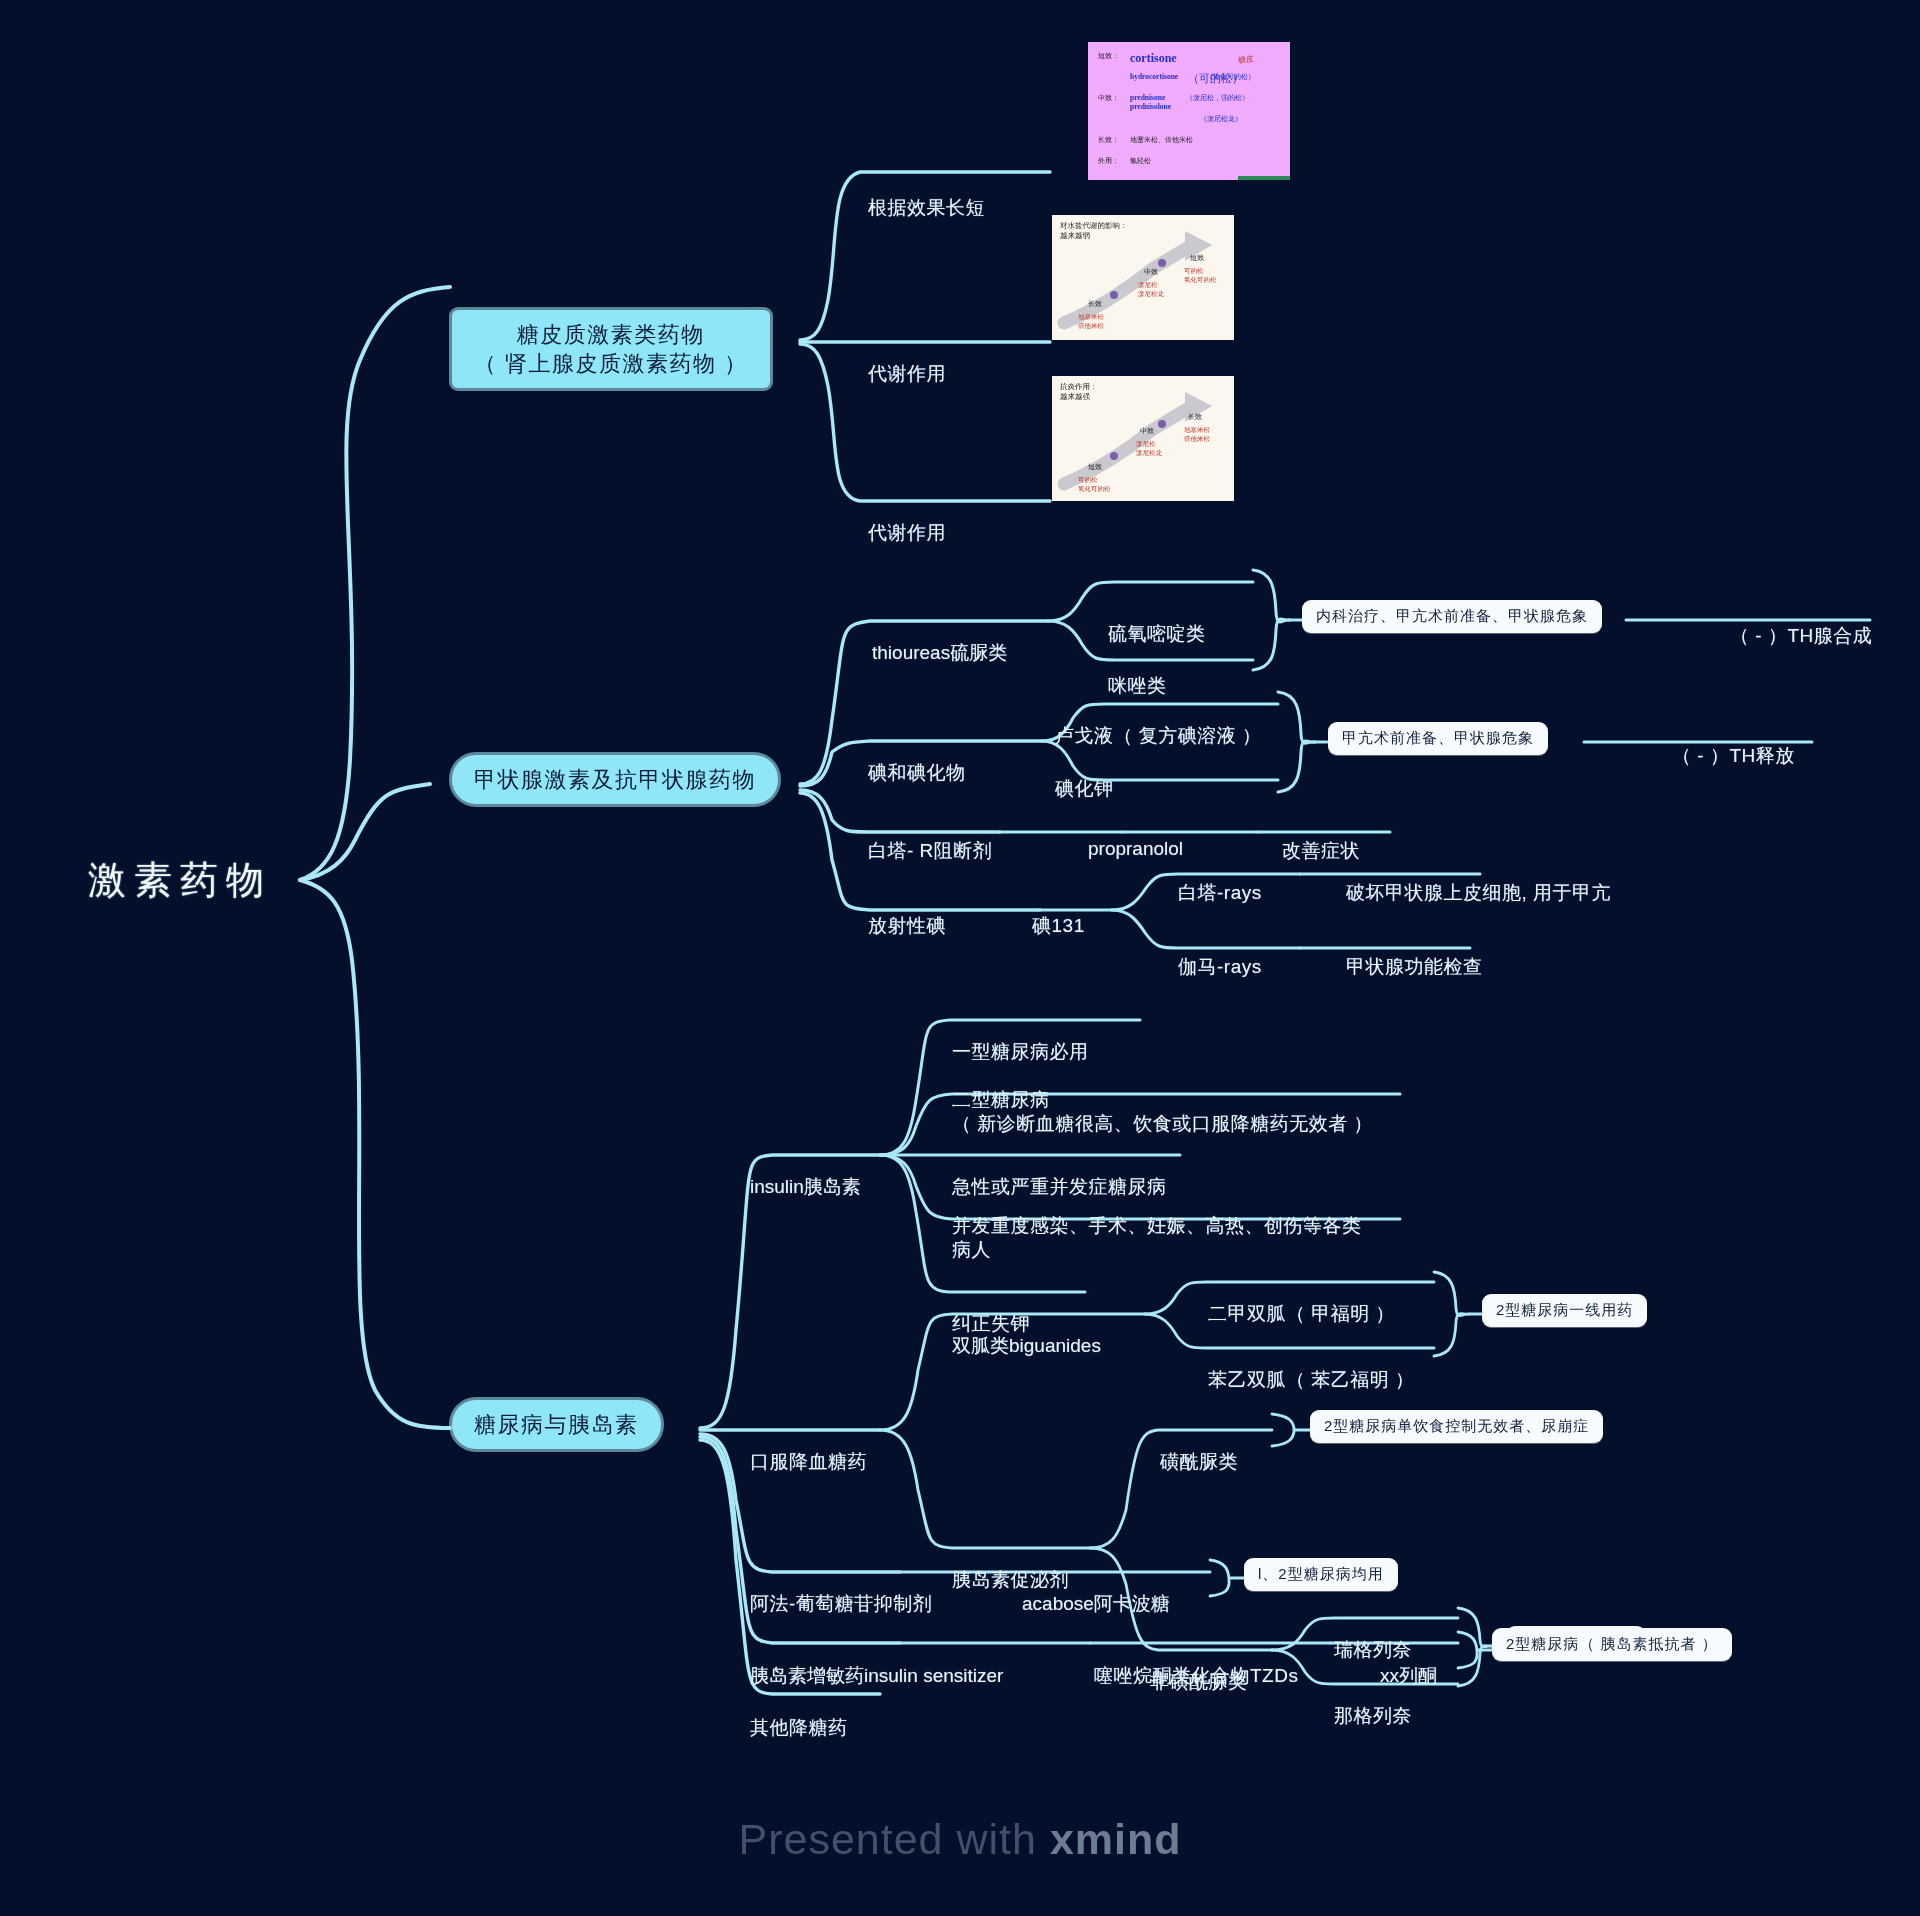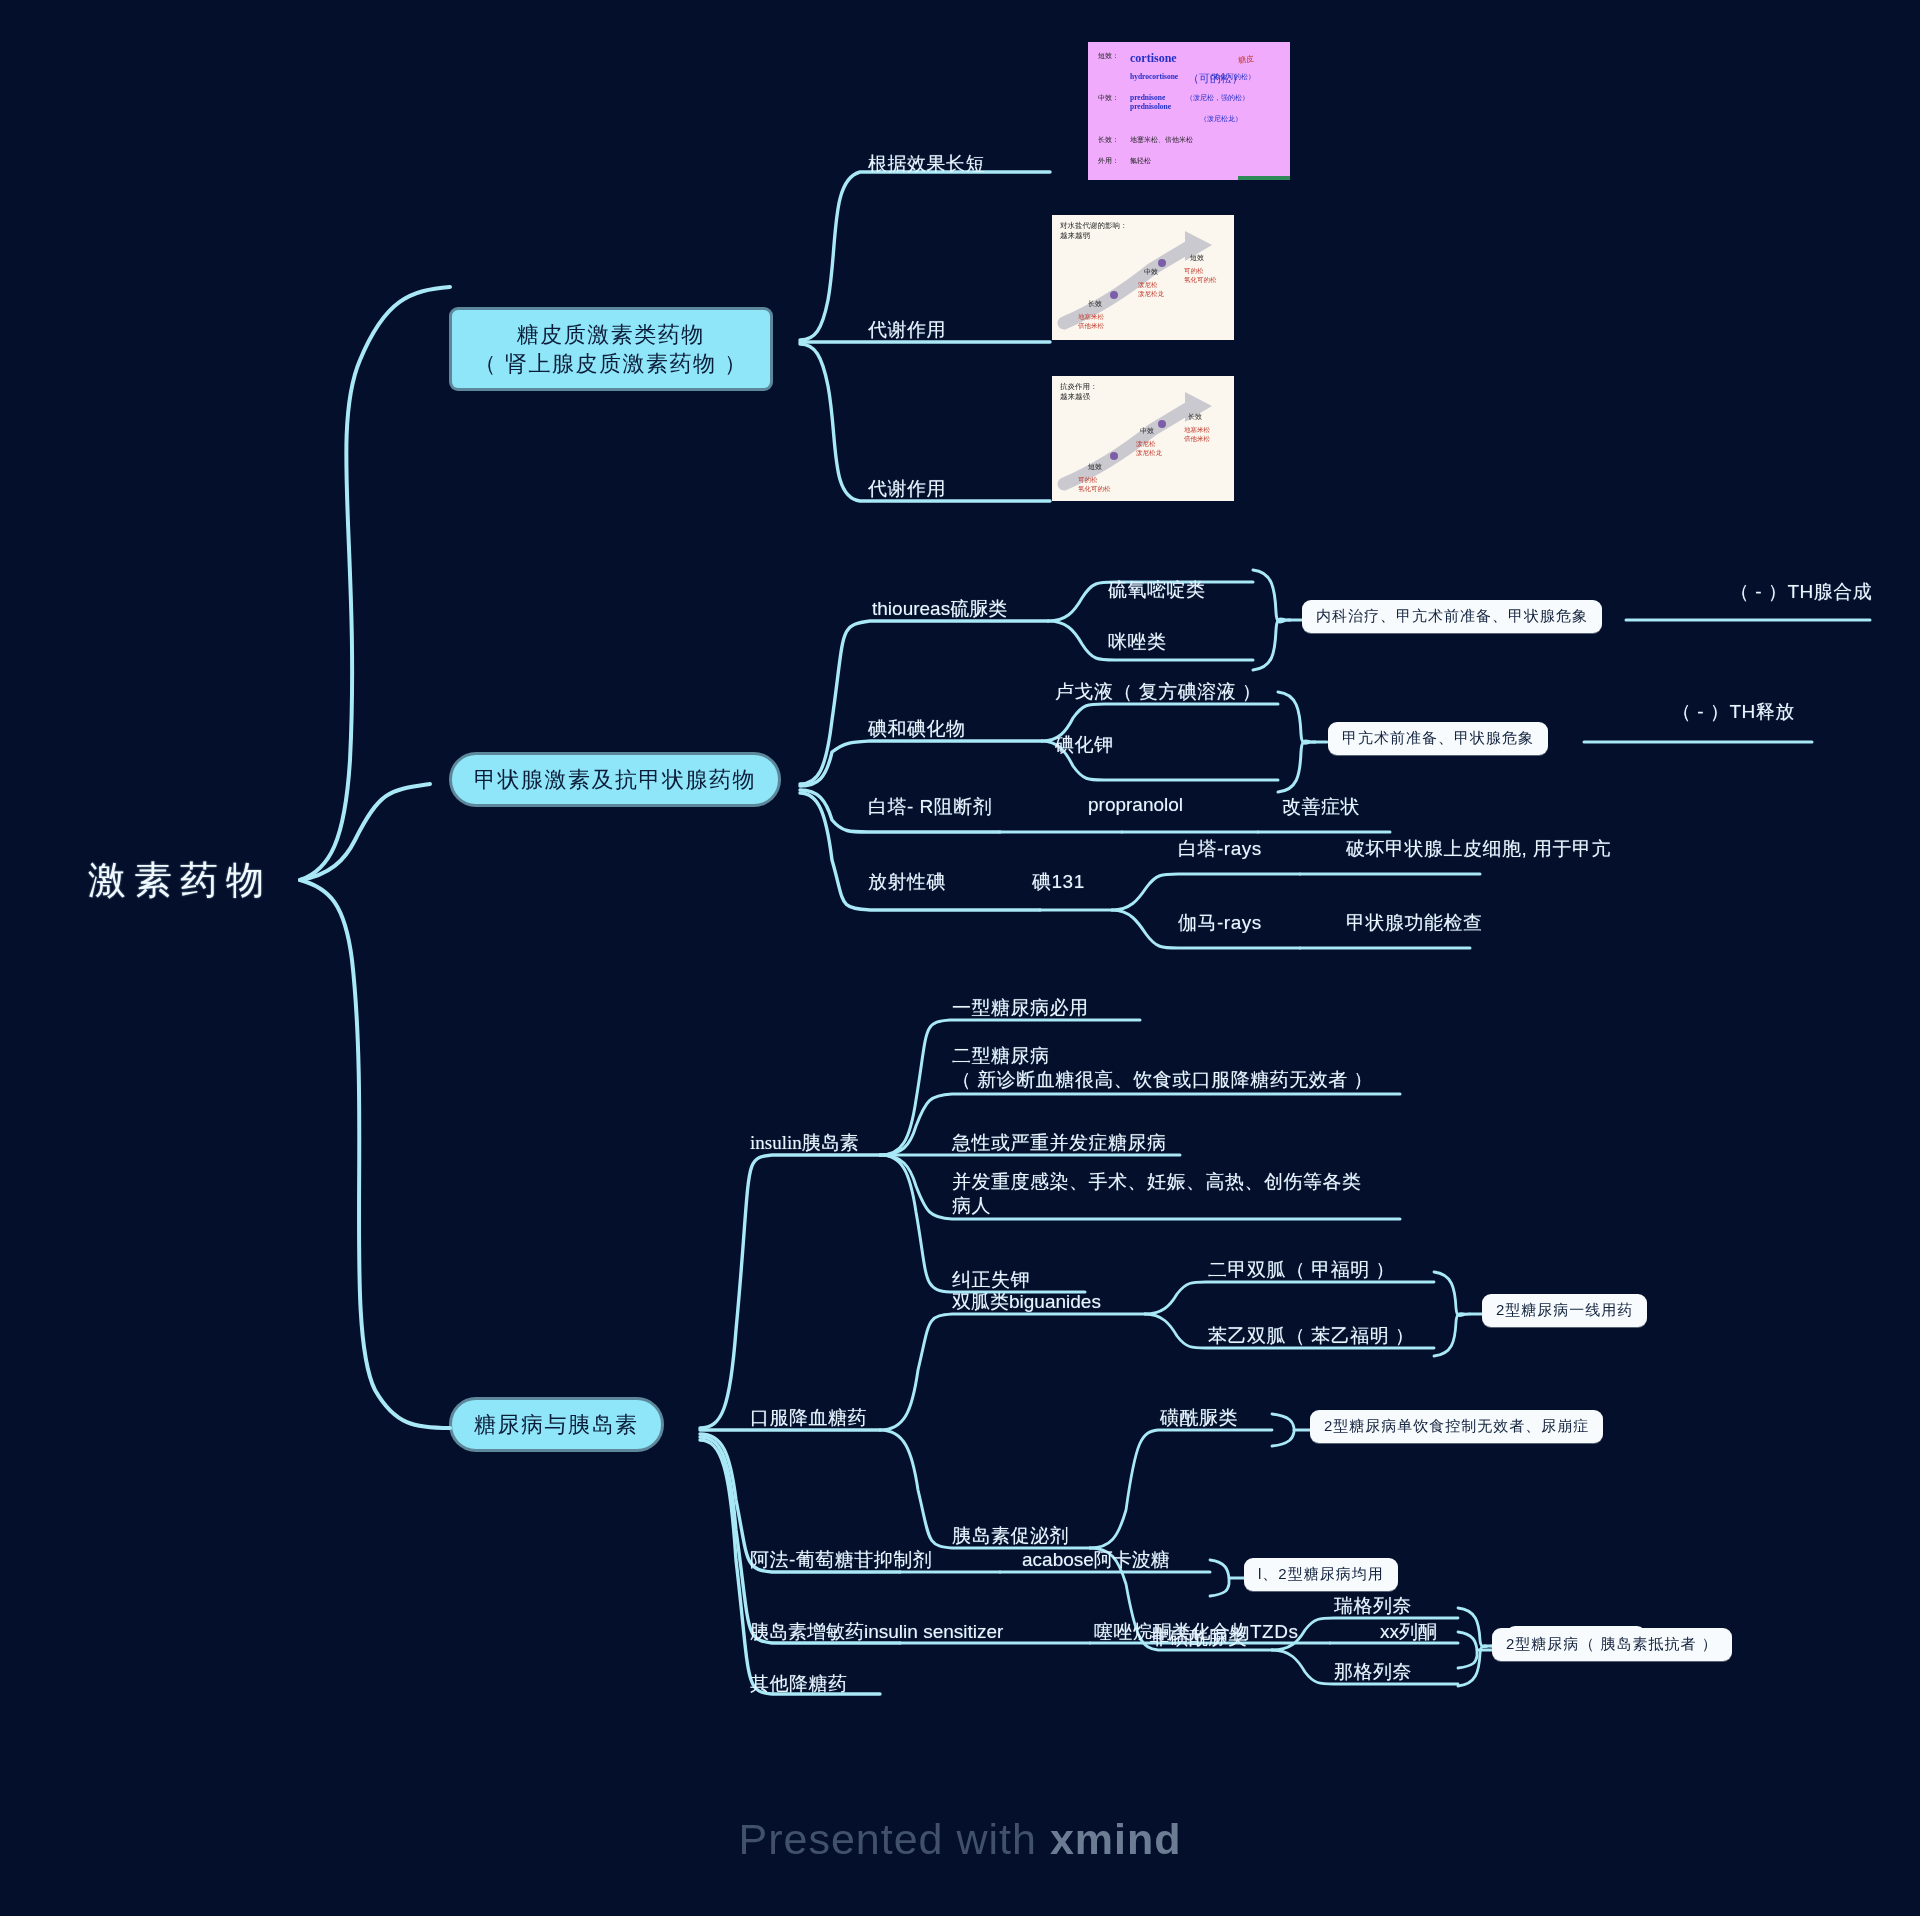--- a/index.html
+++ b/index.html
@@ -4,21 +4,21 @@
 <style>
   html,body{margin:0;padding:0;background:#030f2b;}
   body{
     width:1920px;height:1916px;position:relative;overflow:hidden;
     font-family:"Liberation Sans","DejaVu Sans",sans-serif;
     color:#eef6ff;
   }
   #canvas{position:absolute;inset:0;}
   svg.links{position:absolute;left:0;top:0;width:1920px;height:1916px;pointer-events:none;}
   .lab{position:absolute;white-space:pre;line-height:1.25;color:#eaf4ff;
-       font-size:19px;letter-spacing:.5px;text-shadow:0 0 1px rgba(190,235,255,.55);}
+       font-size:19px;letter-spacing:.5px;text-shadow:0 0 1px rgba(190,235,255,.55);margin-top:44px;}
   .lab.en{letter-spacing:0px;}
   
   .pill{position:absolute;background:#8fe6f8;color:#0b1d3a;border-radius:24px;
         padding:10px 22px;font-size:22px;line-height:1.32;letter-spacing:1.5px;
         box-shadow:0 0 0 3px rgba(168,236,250,.55);text-align:center;white-space:pre;}
   .pill.two{border-radius:6px;}
   
   .callout{position:absolute;background:#f7fbfd;color:#12223d;border-radius:9px;
            padding:7px 14px;font-size:15px;letter-spacing:1px;white-space:pre;
            box-shadow:0 1px 0 rgba(255,255,255,.35);}
@@ -221,21 +221,21 @@
   <div class="lab en" style="left:1088px;top:793px;">propranolol</div>
   <div class="lab" style="left:1282px;top:795px;">改善症状</div>
 
   <div class="lab" style="left:868px;top:870px;">放射性碘</div>
   <div class="lab" style="left:1032px;top:870px;">碘131</div>
   <div class="lab" style="left:1178px;top:837px;">白塔-rays</div>
   <div class="lab" style="left:1346px;top:837px;">破坏甲状腺上皮细胞, 用于甲亢</div>
   <div class="lab" style="left:1178px;top:911px;">伽马-rays</div>
   <div class="lab" style="left:1346px;top:911px;">甲状腺功能检查</div>
 
-  <div class="lab en" style="left:750px;top:1131px;font-family:Liberation Serif, serif;">insulin胰岛素</div>
+  <div class="lab en" style="left:750px;top:1131px;">insulin胰岛素</div>
   <div class="lab" style="left:952px;top:996px;">一型糖尿病必用</div>
   <div class="lab" style="left:952px;top:1044px;">二型糖尿病
 （ 新诊断血糖很高、饮食或口服降糖药无效者 ）</div>
   <div class="lab" style="left:952px;top:1131px;">急性或严重并发症糖尿病</div>
   <div class="lab" style="left:952px;top:1170px;">并发重度感染、手术、妊娠、高热、创伤等各类
 病人</div>
   <div class="lab" style="left:952px;top:1268px;">纠正失钾</div>
 
   <div class="lab" style="left:750px;top:1406px;">口服降血糖药</div>
 

